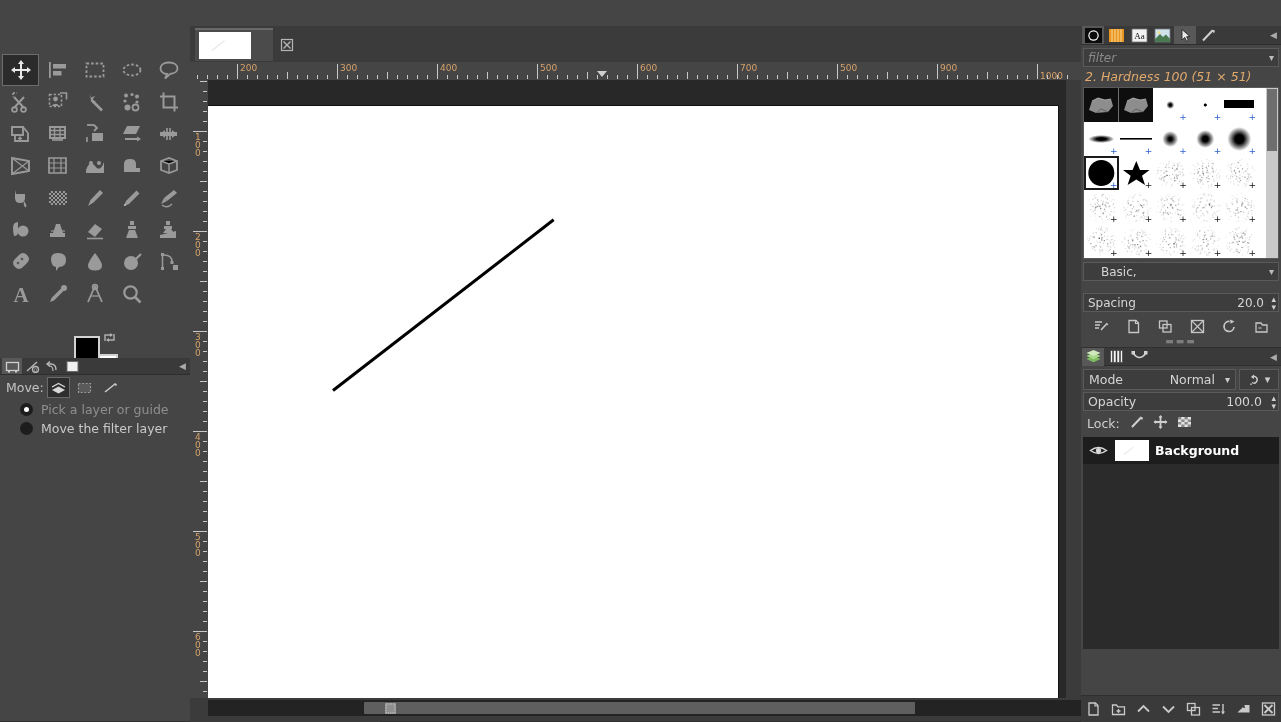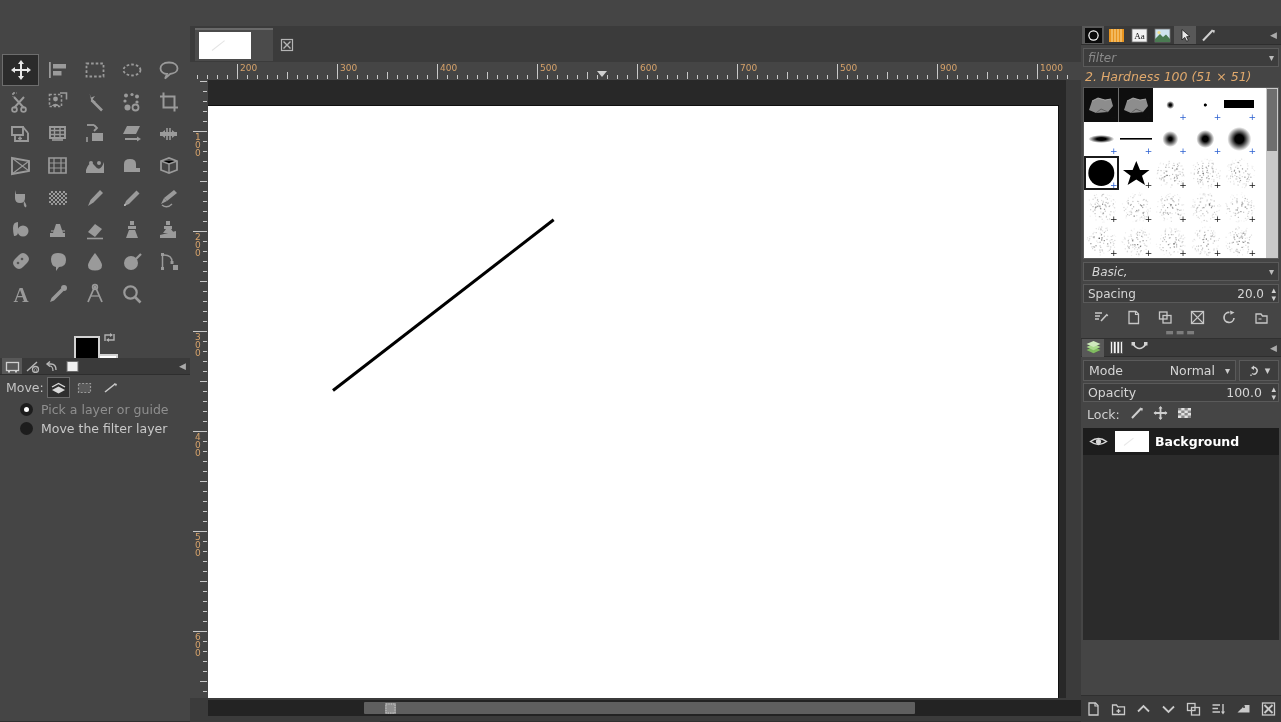--- a/index.html
+++ b/index.html
@@ -220,23 +220,23 @@
   .bcell.sel { outline:2px solid #1b1b1b; outline-offset:-2px; z-index:2; }
   .bplus { position:absolute; right:1px; bottom:0px; font-size:9px; color:#111; line-height:9px; }
   .bplus.blue { color:#2a5fd0; }
   .bsvg { position:absolute; left:0; top:0; }
   .brush-scroll {
     position:absolute; right:0; top:0; width:12px; height:100%; background:#c9c9c9;
   }
   .brush-scroll .thumb { position:absolute; left:1px; top:1px; width:10px; height:62px; background:#6e6e6e; }
 
   .preset-combo {
-    position:relative; margin:3px 2px 3px 2px; height:19px;
+    position:relative; margin:3px 2px 12px 2px; height:19px;
     background:#3d3d3d; border:1px solid #5a5a5a; display:flex; align-items:center;
-    padding:0 8px; color:#d5d5d5; font-size:12px;font-style:italic;
+    padding:0 17px; color:#d5d5d5; font-size:12px;
   }
   .preset-combo .chev { position:absolute; right:4px; color:#bbb; font-size:10px; }
 
   .spin-row {
     position:relative; margin:2px 2px 0 2px; height:19px;
     background:#3d3d3d; border:1px solid #5a5a5a;
     display:flex; align-items:center; justify-content:space-between;
     padding:0 14px 0 4px; color:#d5d5d5; font-size:12px;
   }
   .spin-row .arrows { position:absolute; right:2px; top:1px; color:#cfcfcf; font-size:9px; line-height:8px; }
@@ -758,21 +758,21 @@
         <div class="rtick" style="left: 757px; top: 13px; width: 1px; height: 4px;"></div>
         <div class="rtick" style="left: 767px; top: 13px; width: 1px; height: 4px;"></div>
         <div class="rtick" style="left: 777px; top: 13px; width: 1px; height: 4px;"></div>
         <div class="rtick" style="left: 787px; top: 13px; width: 1px; height: 4px;"></div>
         <div class="rtick" style="left: 797px; top: 10px; width: 1px; height: 7px;"></div>
         <div class="rtick" style="left: 807px; top: 13px; width: 1px; height: 4px;"></div>
         <div class="rtick" style="left: 817px; top: 13px; width: 1px; height: 4px;"></div>
         <div class="rtick" style="left: 827px; top: 13px; width: 1px; height: 4px;"></div>
         <div class="rtick" style="left: 837px; top: 13px; width: 1px; height: 4px;"></div>
         <div class="rtick" style="left: 847px; top: 2px; width: 1px; height: 15px;"></div>
-        <div class="rlabel" style="left: 850px; top: 1px;">1000</div>
+        <div class="rlabel" style="left: 850px; top: 9px;">1000</div>
         <div class="rtick" style="left: 857px; top: 13px; width: 1px; height: 4px;"></div>
         <div class="rtick" style="left: 867px; top: 13px; width: 1px; height: 4px;"></div>
         <div class="rtick" style="left: 877px; top: 13px; width: 1px; height: 4px;"></div>
         <div class="rtick" style="left: 7px; top: 13px; width: 1px; height: 4px;"></div>
         <div class="rtick" style="left: 17px; top: 13px; width: 1px; height: 4px;"></div>
         <div class="rtick" style="left: 27px; top: 13px; width: 1px; height: 4px;"></div>
         <div class="rtick" style="left: 37px; top: 13px; width: 1px; height: 4px;"></div>
         <div style="position: absolute; left: 407px; top: 9px; width: 0px; height: 0px; border-left: 5px solid transparent; border-right: 5px solid transparent; border-top: 6px solid rgb(207, 207, 207);"></div>
       </div>
     <div class="ruler-v" id="rulerV">

